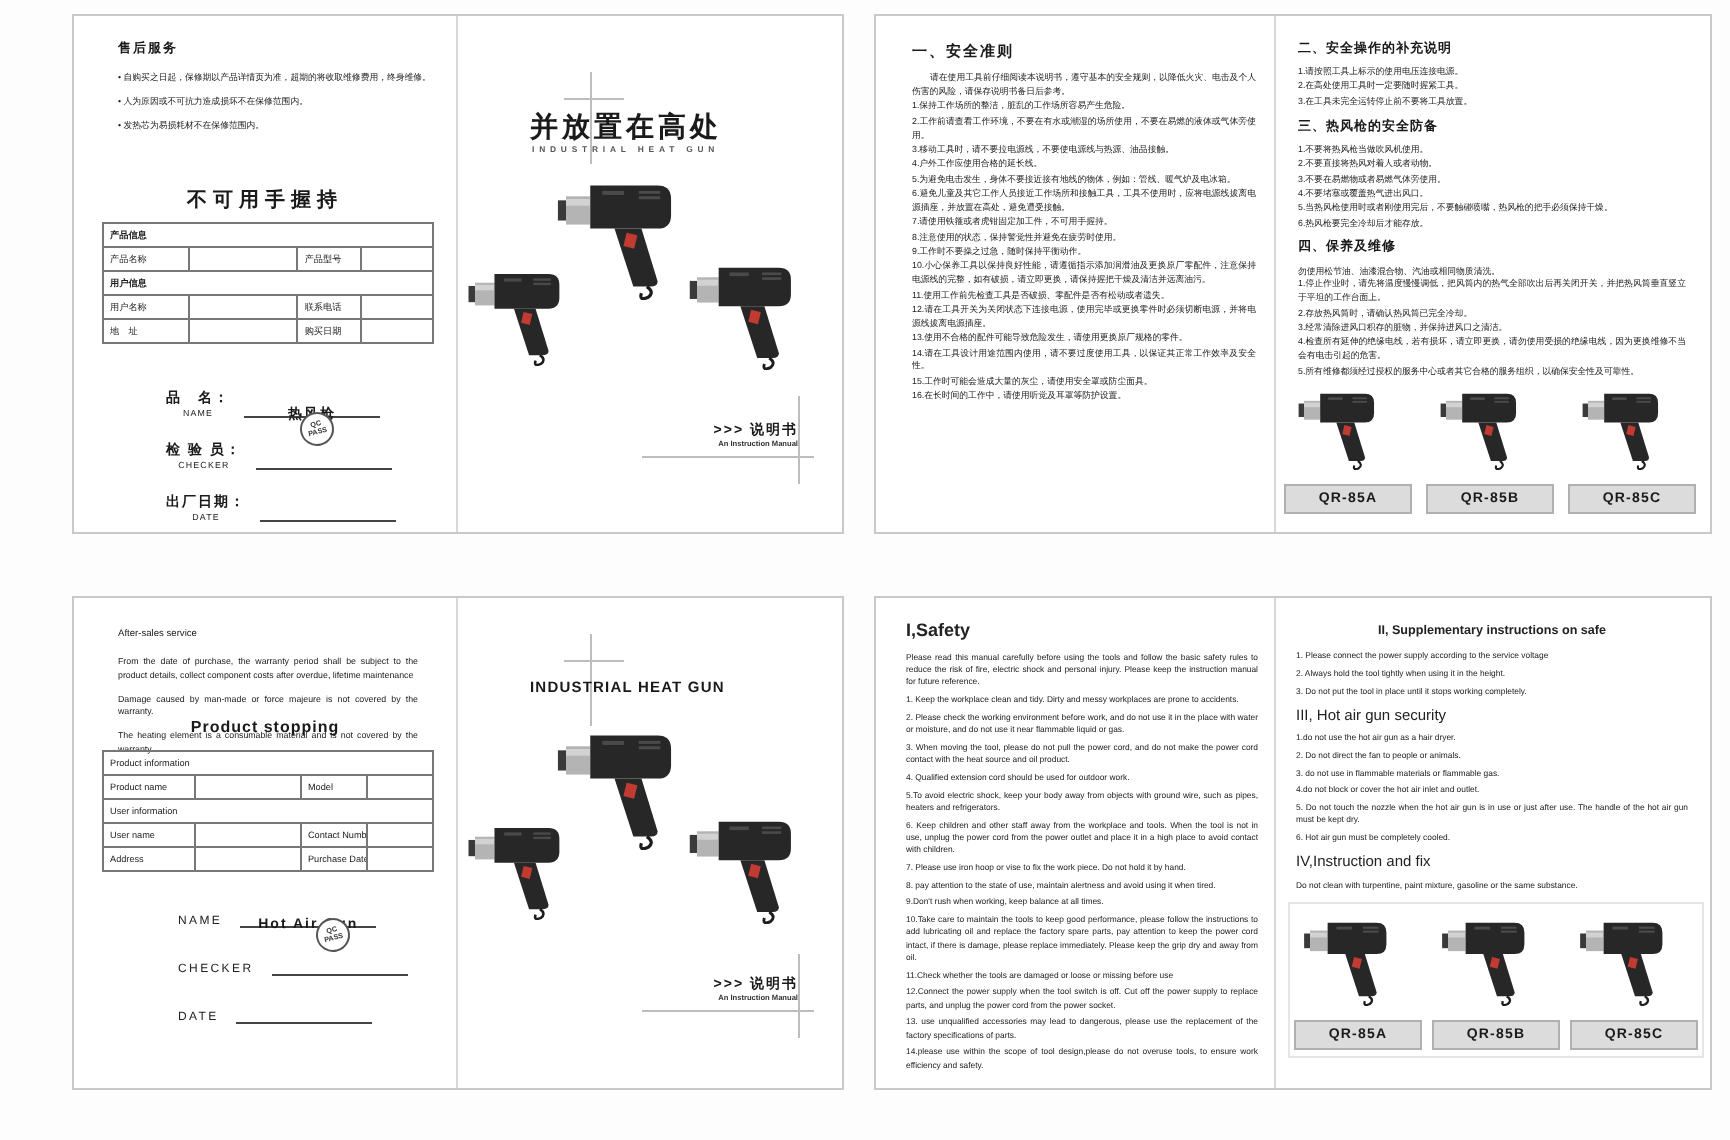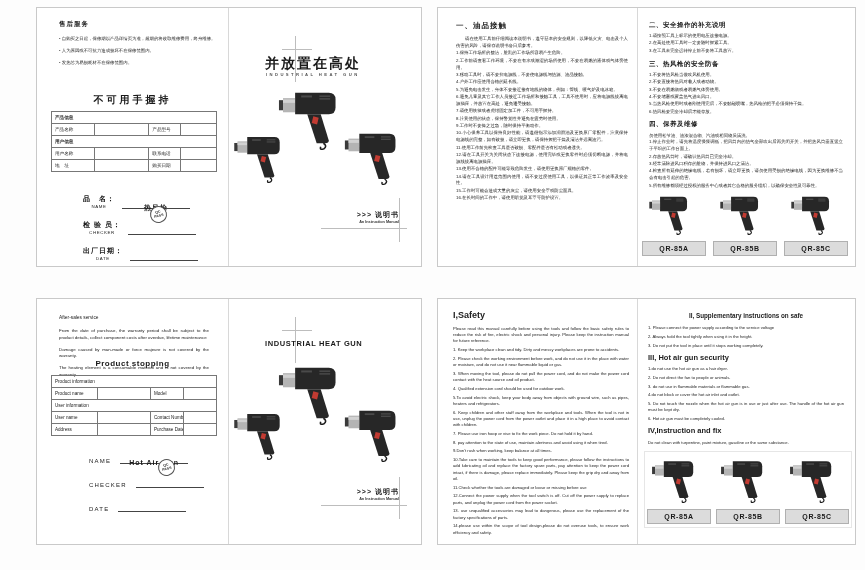--- a/index.html
+++ b/index.html
@@ -54,21 +54,21 @@
   
   .colL{position:absolute;left:18px;top:12px;width:172px;overflow:hidden;}
   .colR{position:absolute;left:211px;top:12px;overflow:hidden;}
   .h-cn1{font-size:7.5px;font-weight:bold;letter-spacing:1px;margin-bottom:4px;}
   .h-cn2{font-size:6.5px;font-weight:bold;letter-spacing:0.5px;margin:4px 0 3px;}
   .cn-body{font-size:4.4px;line-height:1.56;text-align:justify;}
   .cn-intro{text-indent:9px;margin-bottom:1px;}
   .cn-item{margin-bottom:0.5px;}
   .h-en1{font-size:9px;font-weight:bold;margin-bottom:3px;}
   .h-en2{font-size:6.3px;font-weight:bold;text-align:center;margin:2px 0 5px;}
-  .h-en3{font-size:7.5px;font-weight:bold;margin:3px 0 3px;}
+  .h-en3{font-size:7.5px;font-weight:normal;margin:3px 0 3px;}
   .en-body{font-size:4.2px;line-height:1.5;text-align:justify;color:#222;}
   .en-intro{margin-bottom:3px;}
   .en-item{margin-bottom:2.4px;}
   .models-row{position:absolute;display:flex;justify-content:space-between;}
   .model{text-align:center;}
   .model-label{margin-top:2px;background:#dcdcdc;border:1px solid #b0b0b0;
                font-size:7px;font-weight:bold;letter-spacing:0.6px;padding:3px 0;}
   .models-frame{border:1px solid #e6e6e6;}
 </style>
 </head>
@@ -187,21 +187,21 @@
     </div>
     <div class="line" style="left:92px;top:220px;width:86px;height:1px"></div>
     <div class="line" style="left:170px;top:190px;width:1px;height:44px"></div>
   </div>
 </section>
 
 <section class="page" id="page2">
   <div class="vdiv" style="left:199px"></div>
 
   <div class="colL cn-body" style="height:238px">
-    <div class="h-cn1">一、油品接触</div>
+    <div class="h-cn1">一、安全准则</div>
     <div class="cn-intro">请在使用工具前仔细阅读本说明书，遵守基本的安全规则，以降低火灾、电击及个人伤害的风险，请保存说明书备日后参考。</div>
     <div>
         <div class="cn-item">1.保持工作场所的整洁，脏乱的工作场所容易产生危险。</div>
         <div class="cn-item">2.工作前请查看工作环境，不要在有水或潮湿的场所使用，不要在易燃的液体或气体旁使用。</div>
         <div class="cn-item">3.移动工具时，请不要拉电源线，不要使电源线与热源、油品接触。</div>
         <div class="cn-item">4.户外工作应使用合格的延长线。</div>
         <div class="cn-item">5.为避免电击发生，身体不要接近接有地线的物体，例如：管线、暖气炉及电冰箱。</div>
         <div class="cn-item">6.避免儿童及其它工作人员接近工作场所和接触工具，工具不使用时，应将电源线拔离电源插座，并放置在高处，避免遭受接触。</div>
         <div class="cn-item">7.请使用铁箍或者虎钳固定加工件，不可用手握持。</div>
         <div class="cn-item">8.注意使用的状态，保持警觉性并避免在疲劳时使用。</div>

